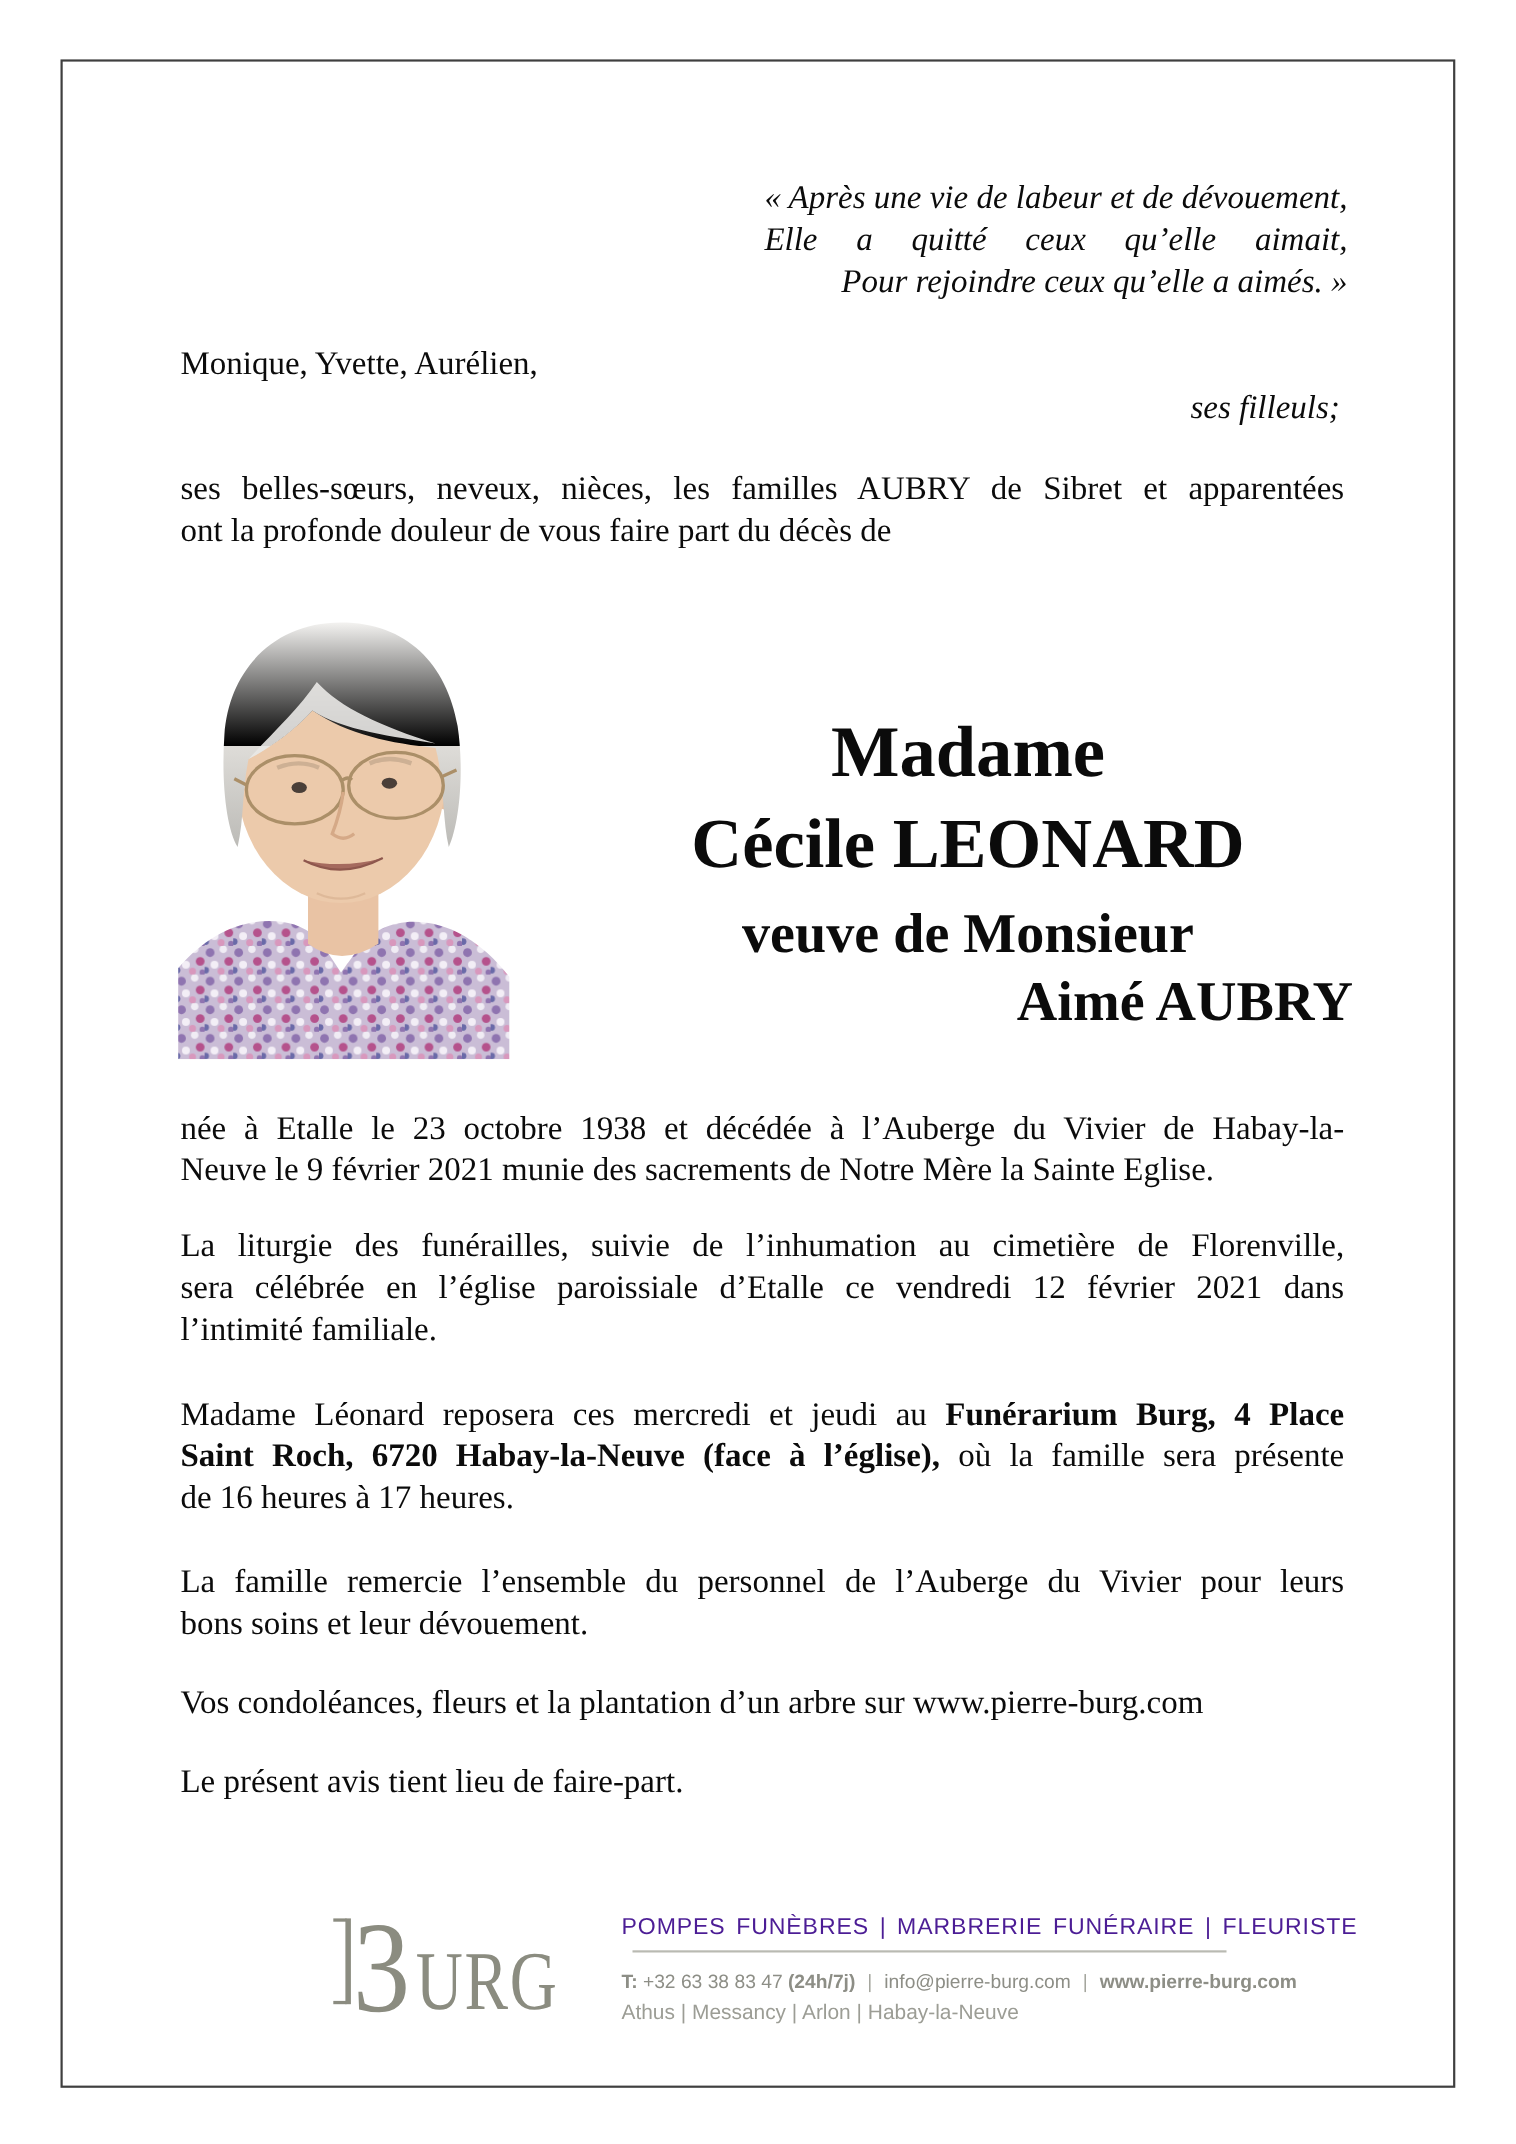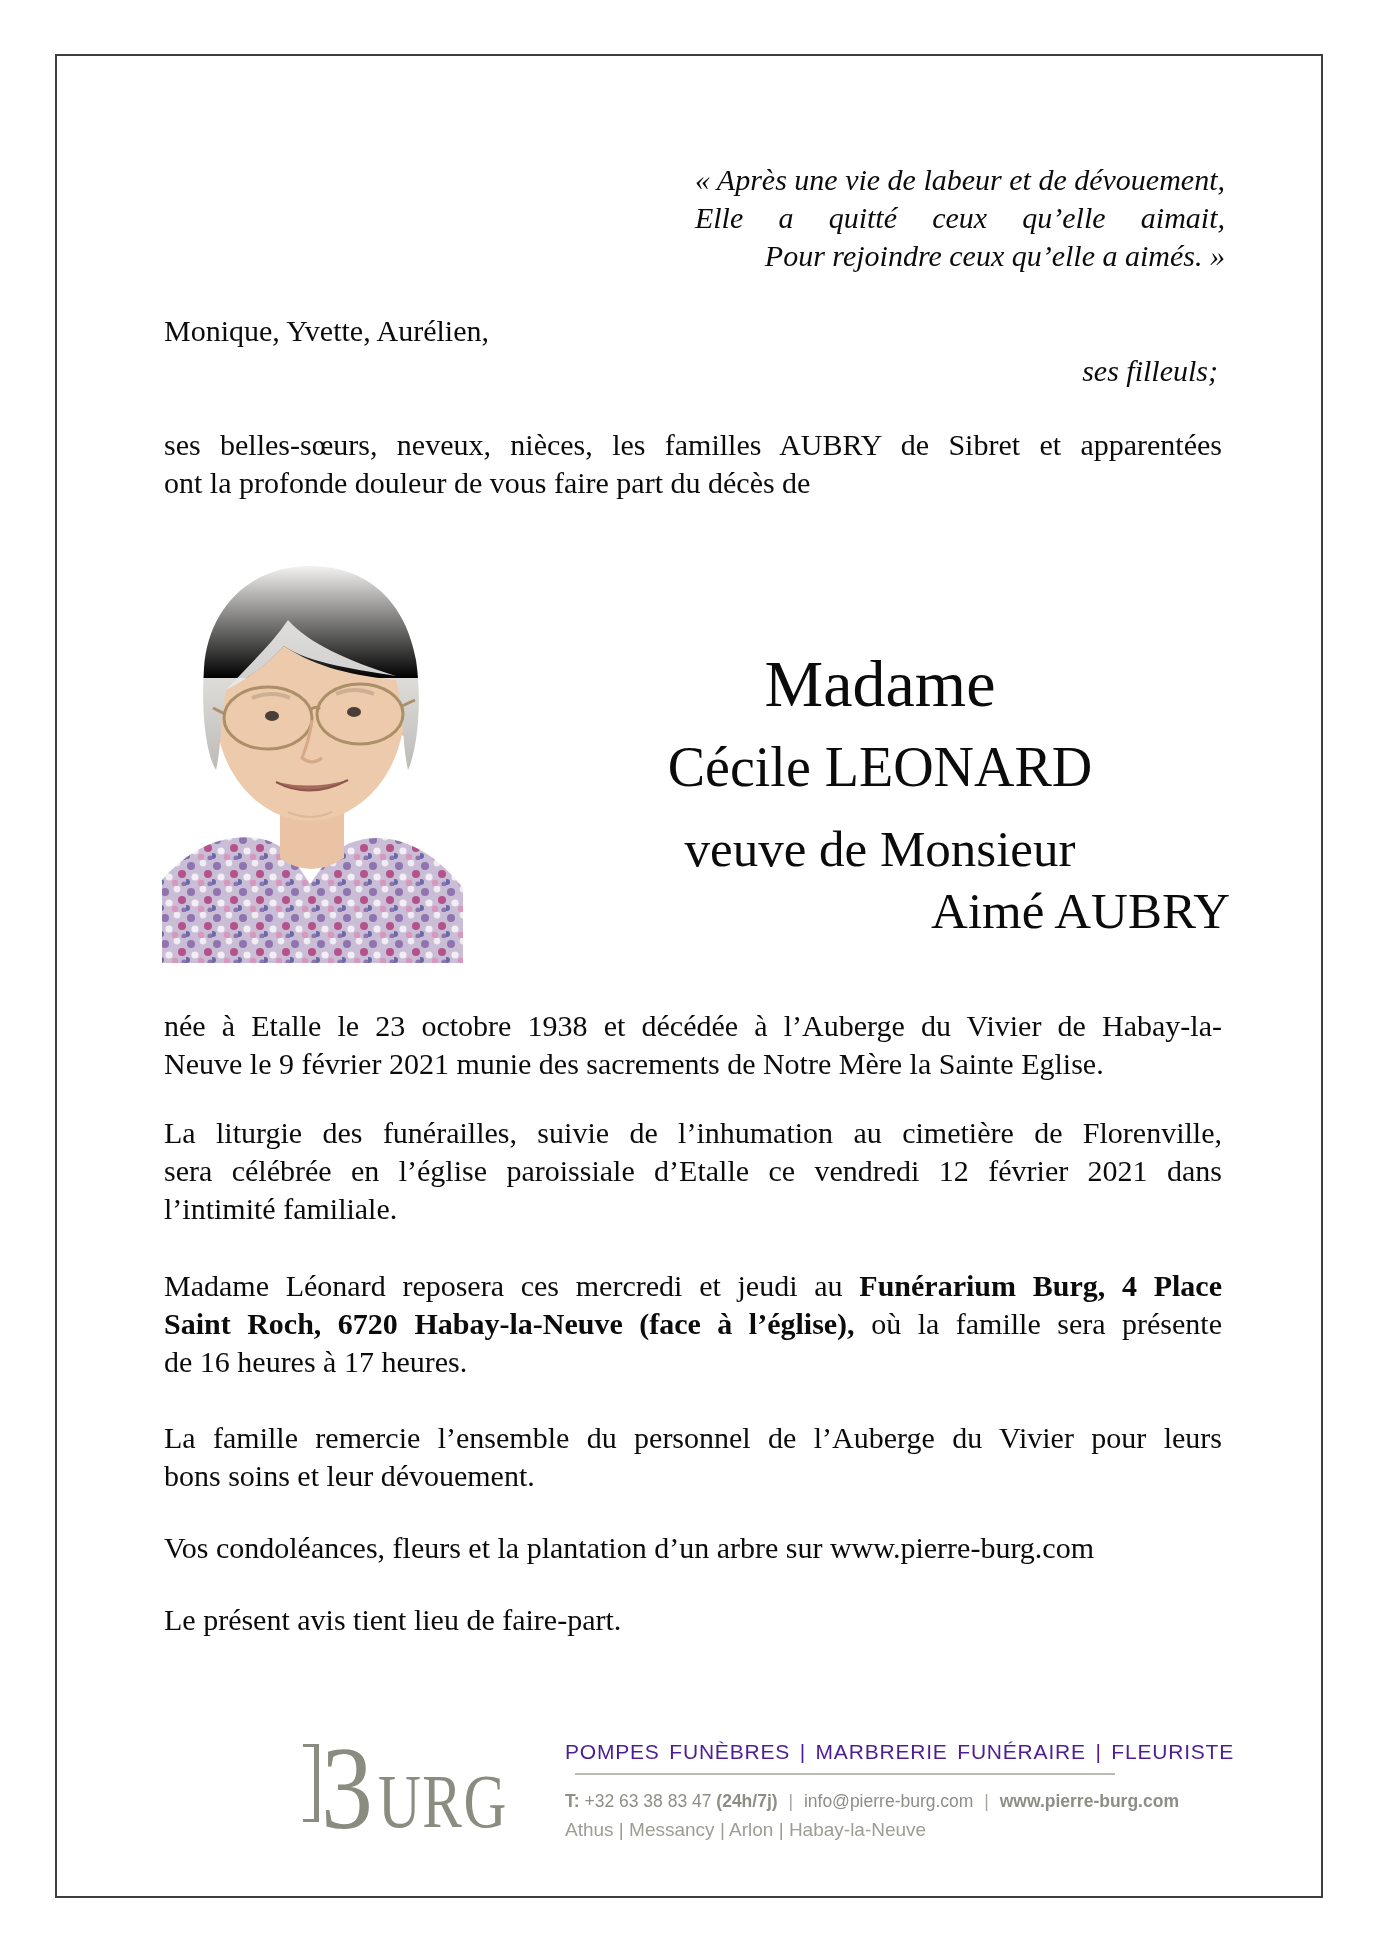--- a/index.html
+++ b/index.html
@@ -62,24 +62,24 @@
     position: absolute;
     left: 160px; top: 548px;
     width: 305px; height: 415px;
   }
   .photo svg { display: block; width: 100%; height: 100%; }
   
   .names {
     position: absolute;
     top: 646px; left: 530px; width: 700px;
     text-align: center;
-    font-weight: normal;
+    font-weight: bold;
   }
   .n-title { font-size: 66px; line-height: 76px; }
-  .n-name  { font-size: 56px; line-height: 86px; margin-top: 2px; }
+  .n-name  { font-size: 64px; line-height: 86px; margin-top: 2px; }
   .n-veuve { font-size: 51px; line-height: 62px; margin-top: 8px; }
   .n-aime  { font-size: 51px; line-height: 62px; text-align: right; }
   
   .footer { font-family: "Liberation Sans", "DejaVu Sans", sans-serif; }
   .logo {
     position: absolute;
     left: 314px; top: 1740px;
     width: 215px; height: 95px;
     color: #8b8c80;
   }

